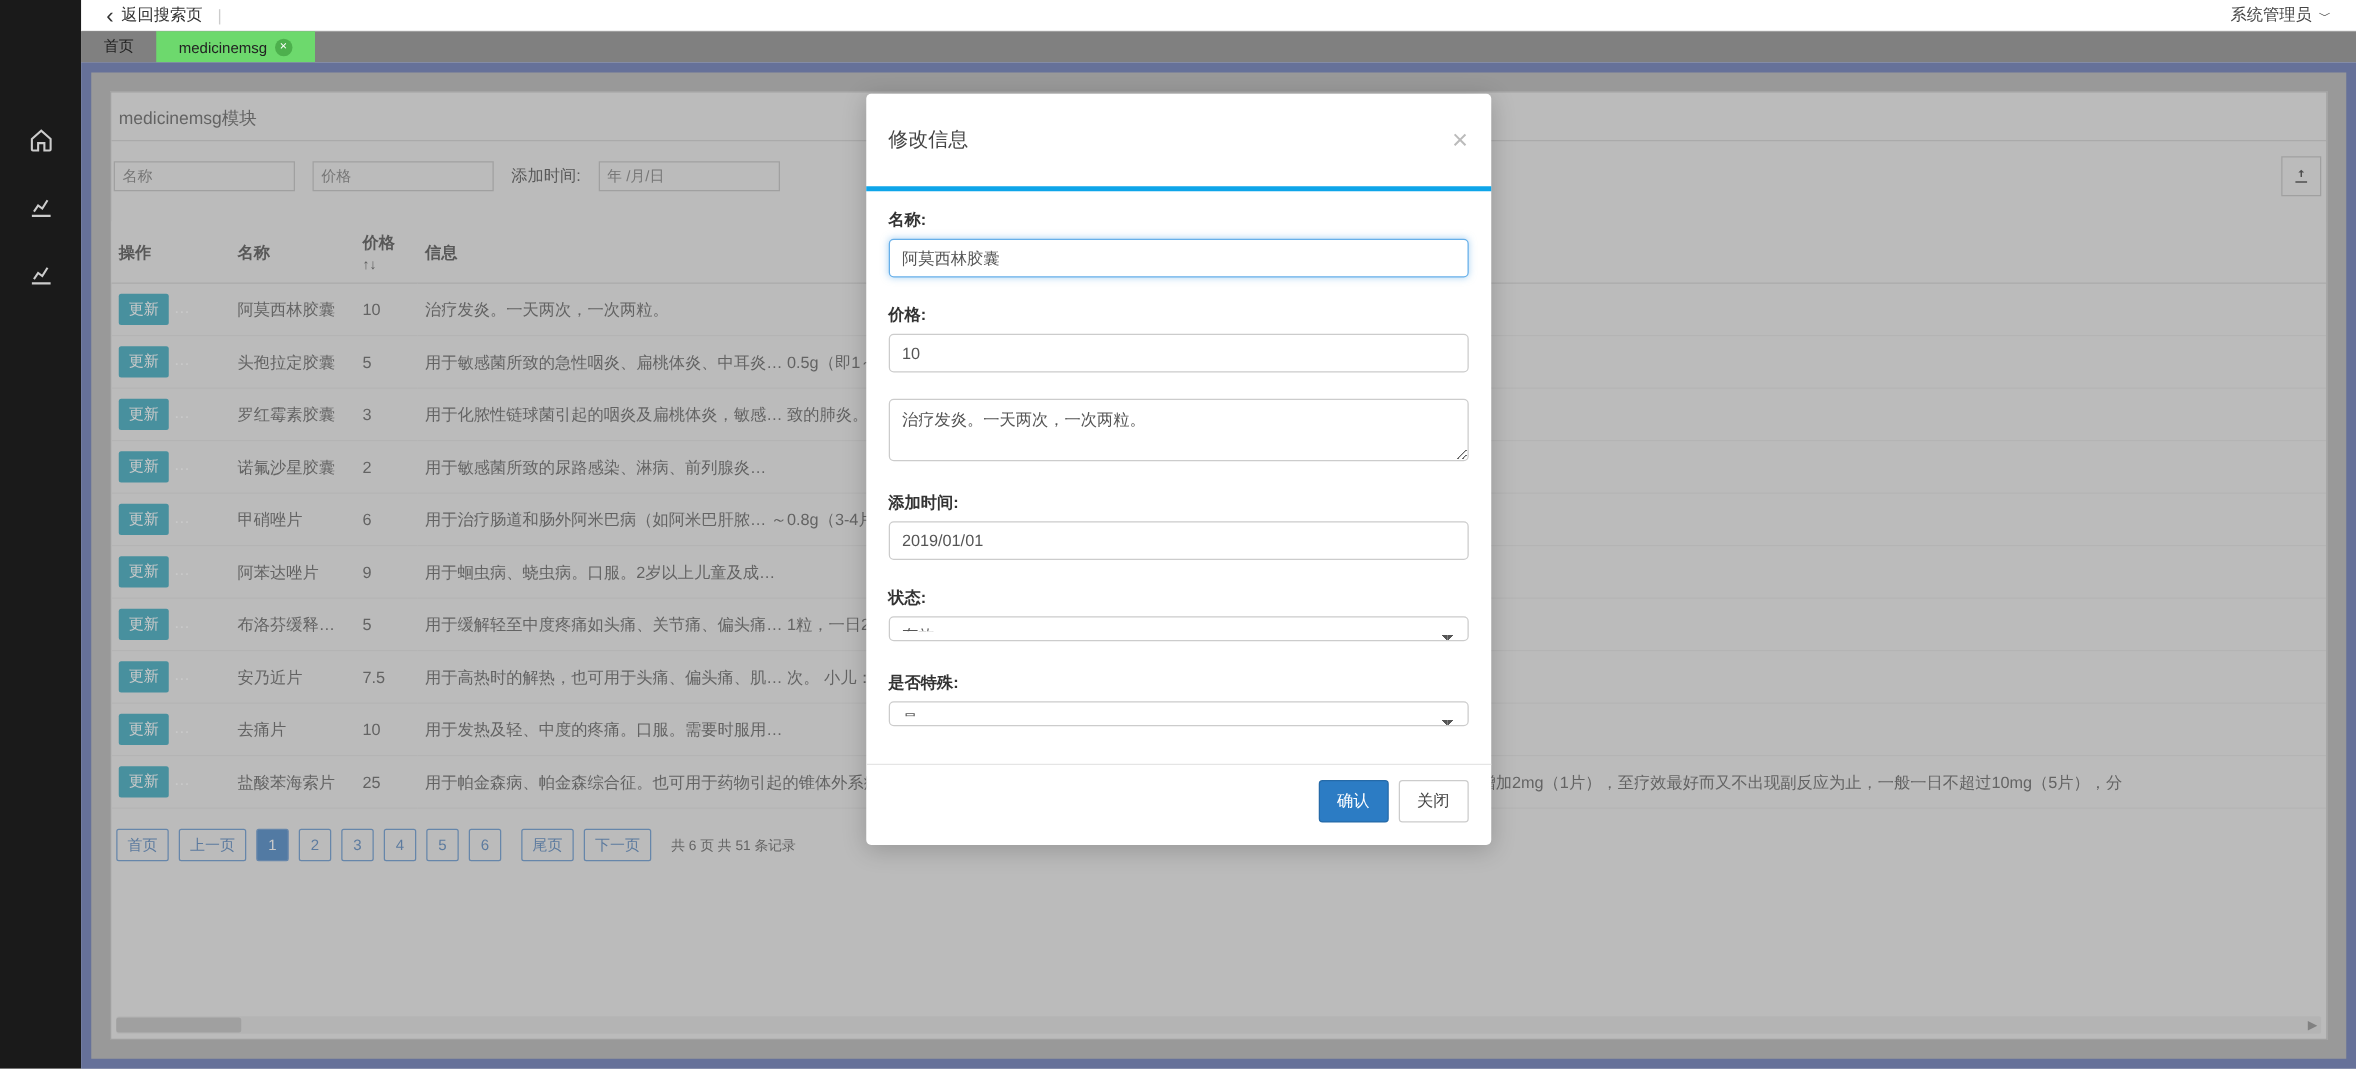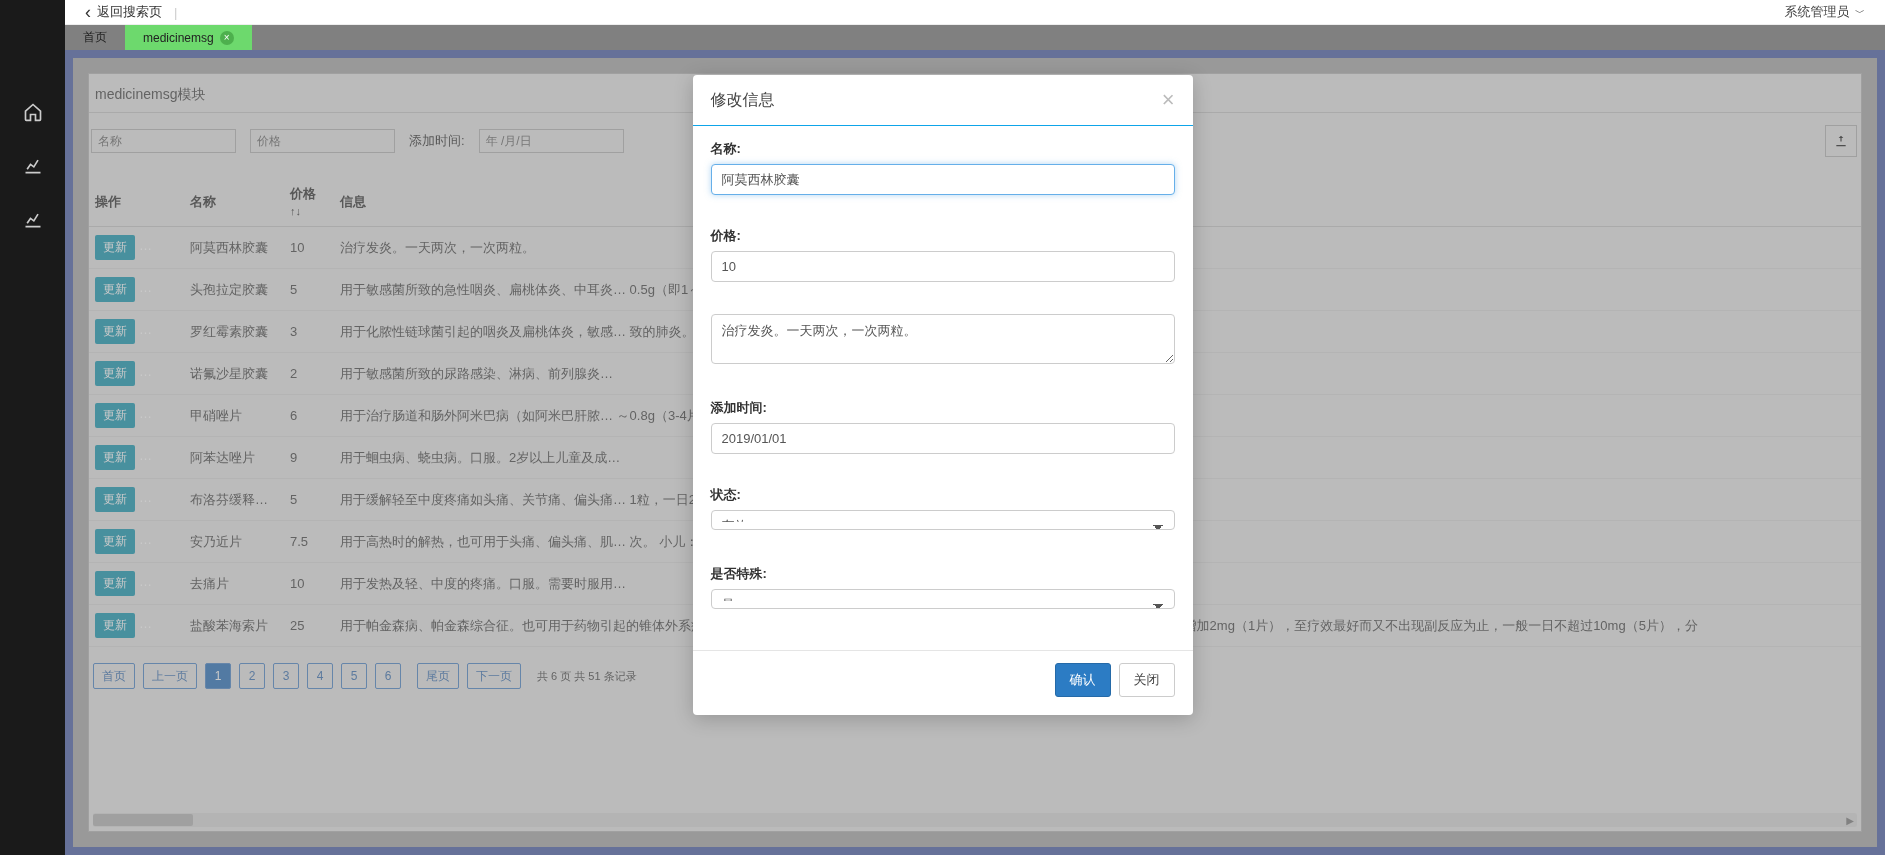--- a/index.html
+++ b/index.html
@@ -50,25 +50,25 @@
 
 .hscroll { position: absolute; left: 4px; right: 4px; bottom: 4px; height: 14px; background: #ddd; border-radius: 2px; }
 .hscroll .thumb { position: absolute; left: 0; width: 100px; top: 1px; bottom: 1px; background: #bbb; border-radius: 2px; }
 .hscroll .arrow { position: absolute; top: 0; width: 14px; height: 14px; color: #888; font-size: 10px; display: flex; align-items: center; justify-content: center; }
 .hscroll .arrow.left { left: 0; }
 .hscroll .arrow.right { right: 0; }
 
 
 .overlay { position: absolute; left: 65px; right: 0; top: 50px; bottom: 0; background: rgba(120,120,120,0.4); }
 .modal { position: absolute; left: 50%; top: 75px; transform: translateX(-50%); width: 500px; background: #fff; border-radius: 4px; box-shadow: 0 4px 20px rgba(0,0,0,0.2); }
-.modal-header { padding: 14px 18px; border-bottom: 1px solid #0ea5e9; display: flex; align-items: center; }
+.modal-header { padding: 26px 18px; border-bottom: 4px solid #0ea5e9; display: flex; align-items: center; }
 .modal-header .title { font-size: 16px; color: #444; font-weight: 500; }
 .modal-header .close { margin-left: auto; color: #bbb; font-size: 22px; cursor: pointer; line-height: 1; }
 .modal-body { padding: 14px 18px 6px; }
-.form-group { margin-bottom: 32px; }
+.form-group { margin-bottom: 21px; }
 .form-group label { display: block; font-size: 13px; font-weight: bold; color: #333; margin-bottom: 6px; }
 .form-control { width: 100%; border: 1px solid #ccc; border-radius: 4px; padding: 7px 10px; font-size: 13px; color: #555; background: #fff; }
 .form-control.focused { border-color: #66afe9; box-shadow: 0 0 6px rgba(102,175,233,0.5); outline: none; }
 textarea.form-control { height: 50px; resize: both; font-family: inherit; }
 select.form-control { height: 20px; appearance: none; background-image: linear-gradient(45deg, transparent 50%, #555 50%), linear-gradient(135deg, #555 50%, transparent 50%); background-position: calc(100% - 16px) 14px, calc(100% - 11px) 14px; background-size: 5px 5px, 5px 5px; background-repeat: no-repeat; }
 .modal-footer { padding: 12px 18px 18px; border-top: 1px solid #e5e5e5; display: flex; justify-content: flex-end; gap: 8px; }
 .btn { padding: 7px 14px; font-size: 13px; border-radius: 3px; cursor: pointer; border: 1px solid transparent; }
 .btn-primary { background: #2c7cc4; color: #fff; border-color: #256aa8; }
 .btn-default { background: #fff; color: #444; border-color: #ccc; }
 </style>

